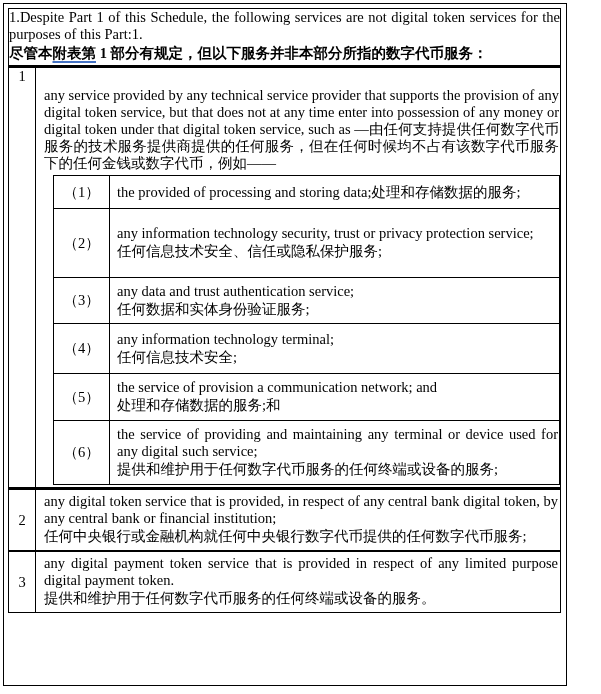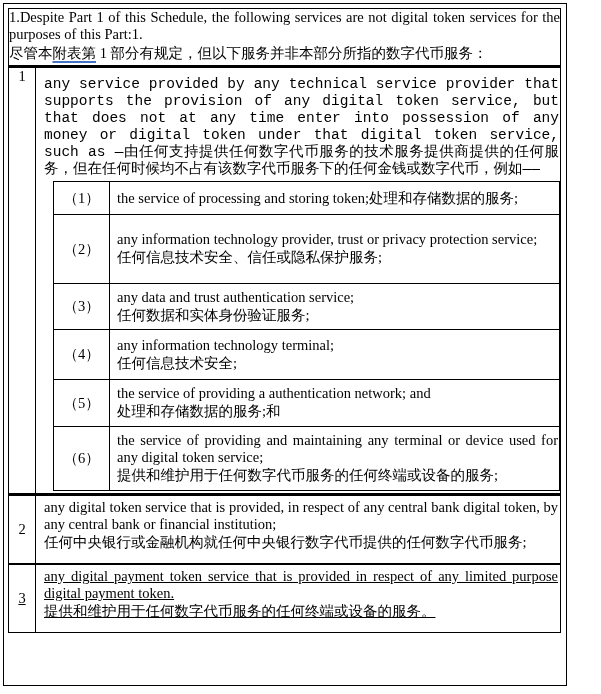--- a/index.html
+++ b/index.html
@@ -27,34 +27,34 @@
     border-bottom: 3px solid #000 !important;
   }
   .title-en { font-size: 15px; line-height: 20px; }
   .title-zh { font-size: 15px; line-height: 22px; }
 
   tr.intro-row > td {
     height: 58px; vertical-align: top;
     padding: 3px 2px 2px 10px; text-align: justify;
     border-bottom: 3px solid #000 !important;
   }
-  .intro-zh { line-height: 20px; }
+  .intro-zh { line-height: 20px; font-weight: bold; }
   .doc-link { text-decoration: underline; text-underline-offset: 3px; text-decoration-thickness: 1.5px; }
 
   td.numcol { width: 27px; text-align: center; vertical-align: middle; }
 
   tr.row-main > td { vertical-align: middle; }
   tr.row-1 > td { border-bottom: 3px solid #000 !important; vertical-align: top; }
   tr.row-2 > td { height: 61px; border-bottom: 2px solid #000 !important; }
-  tr.row-3 > td { height: 59px; text-decoration: underline; }
-  .rowtext { padding: 3px 2px 11px 8px; text-align: justify; }
+  tr.row-3 > td { height: 59px; }
+  .rowtext { padding: 3px 2px 4px 8px; text-align: justify; }
   .zh-block { display: block; line-height: 19px; }
 
   .para {
-    padding: 8px 1px 3px 8px; text-align: justify; line-height: 17px; font-family: Liberation Mono, monospace;
+    padding: 19px 1px 3px 8px; text-align: justify; line-height: 17px;
   }
   table.sub {
     border-collapse: collapse; table-layout: fixed;
     margin-left: 17px; margin-bottom: 2px;
     width: calc(100% - 17px);
     border: 1.5px solid #000;
   }
   table.sub td { border: 1.5px solid #000; padding: 0; vertical-align: middle; }
   table.sub td.subnum { width: 56px; text-align: center; }
   table.sub td.subtext { padding: 2px 1px 2px 7px; text-align: justify; }
@@ -91,41 +91,41 @@
           <td>
             <div class="para">any service provided by any technical service provider that supports the provision of any digital token service, but that does not at any time enter into possession of any money or digital token under that digital token service, such as —由任何支持提供任何数字代币服务的技术服务提供商提供的任何服务，但在任何时候均不占有该数字代币服务下的任何金钱或数字代币，例如——</div>
             <table class="sub">
               <colgroup>
                   <col style="width:56px">
                   <col>
                 </colgroup>
               <tbody>
                 <tr class="sub-1">
                   <td class="subnum">（1）</td>
-                  <td class="subtext"><span>the service of processing and storing token;</span><span class="zh-inline">处理和存储数据的服务;</span></td>
+                  <td class="subtext"><span>the provided of processing and storing data;</span><span class="zh-inline">处理和存储数据的服务;</span></td>
                 </tr>
                 <tr class="sub-2">
                   <td class="subnum">（2）</td>
-                  <td class="subtext"><span>any information technology provider, trust or privacy protection service;</span><span class="zh-block">任何信息技术安全、信任或隐私保护服务;</span></td>
+                  <td class="subtext"><span>any information technology security, trust or privacy protection service;</span><span class="zh-block">任何信息技术安全、信任或隐私保护服务;</span></td>
                 </tr>
                 <tr class="sub-3">
                   <td class="subnum">（3）</td>
                   <td class="subtext"><span>any data and trust authentication service;</span><span class="zh-block">任何数据和实体身份验证服务;</span></td>
                 </tr>
                 <tr class="sub-4">
                   <td class="subnum">（4）</td>
                   <td class="subtext"><span>any information technology terminal;</span><span class="zh-block">任何信息技术安全;</span></td>
                 </tr>
                 <tr class="sub-5">
                   <td class="subnum">（5）</td>
-                  <td class="subtext"><span>the service of providing a authentication network; and</span><span class="zh-block">处理和存储数据的服务;和</span></td>
+                  <td class="subtext"><span>the service of provision a communication network; and</span><span class="zh-block">处理和存储数据的服务;和</span></td>
                 </tr>
                 <tr class="sub-6">
                   <td class="subnum">（6）</td>
-                  <td class="subtext"><span>the service of providing and maintaining any terminal or device used for any digital token service;</span><span class="zh-block">提供和维护用于任何数字代币服务的任何终端或设备的服务;</span></td>
+                  <td class="subtext"><span>the service of providing and maintaining any terminal or device used for any digital such service;</span><span class="zh-block">提供和维护用于任何数字代币服务的任何终端或设备的服务;</span></td>
                 </tr>
               </tbody>
             </table>
           </td>
         </tr>
 
         <tr class="row-main row-2">
           <td class="numcol">2</td>
           <td>
             <div class="rowtext"><span>any digital token service that is provided, in respect of any central bank digital token, by any central bank or financial institution;</span><span class="zh-block">任何中央银行或金融机构就任何中央银行数字代币提供的任何数字代币服务;</span></div>

